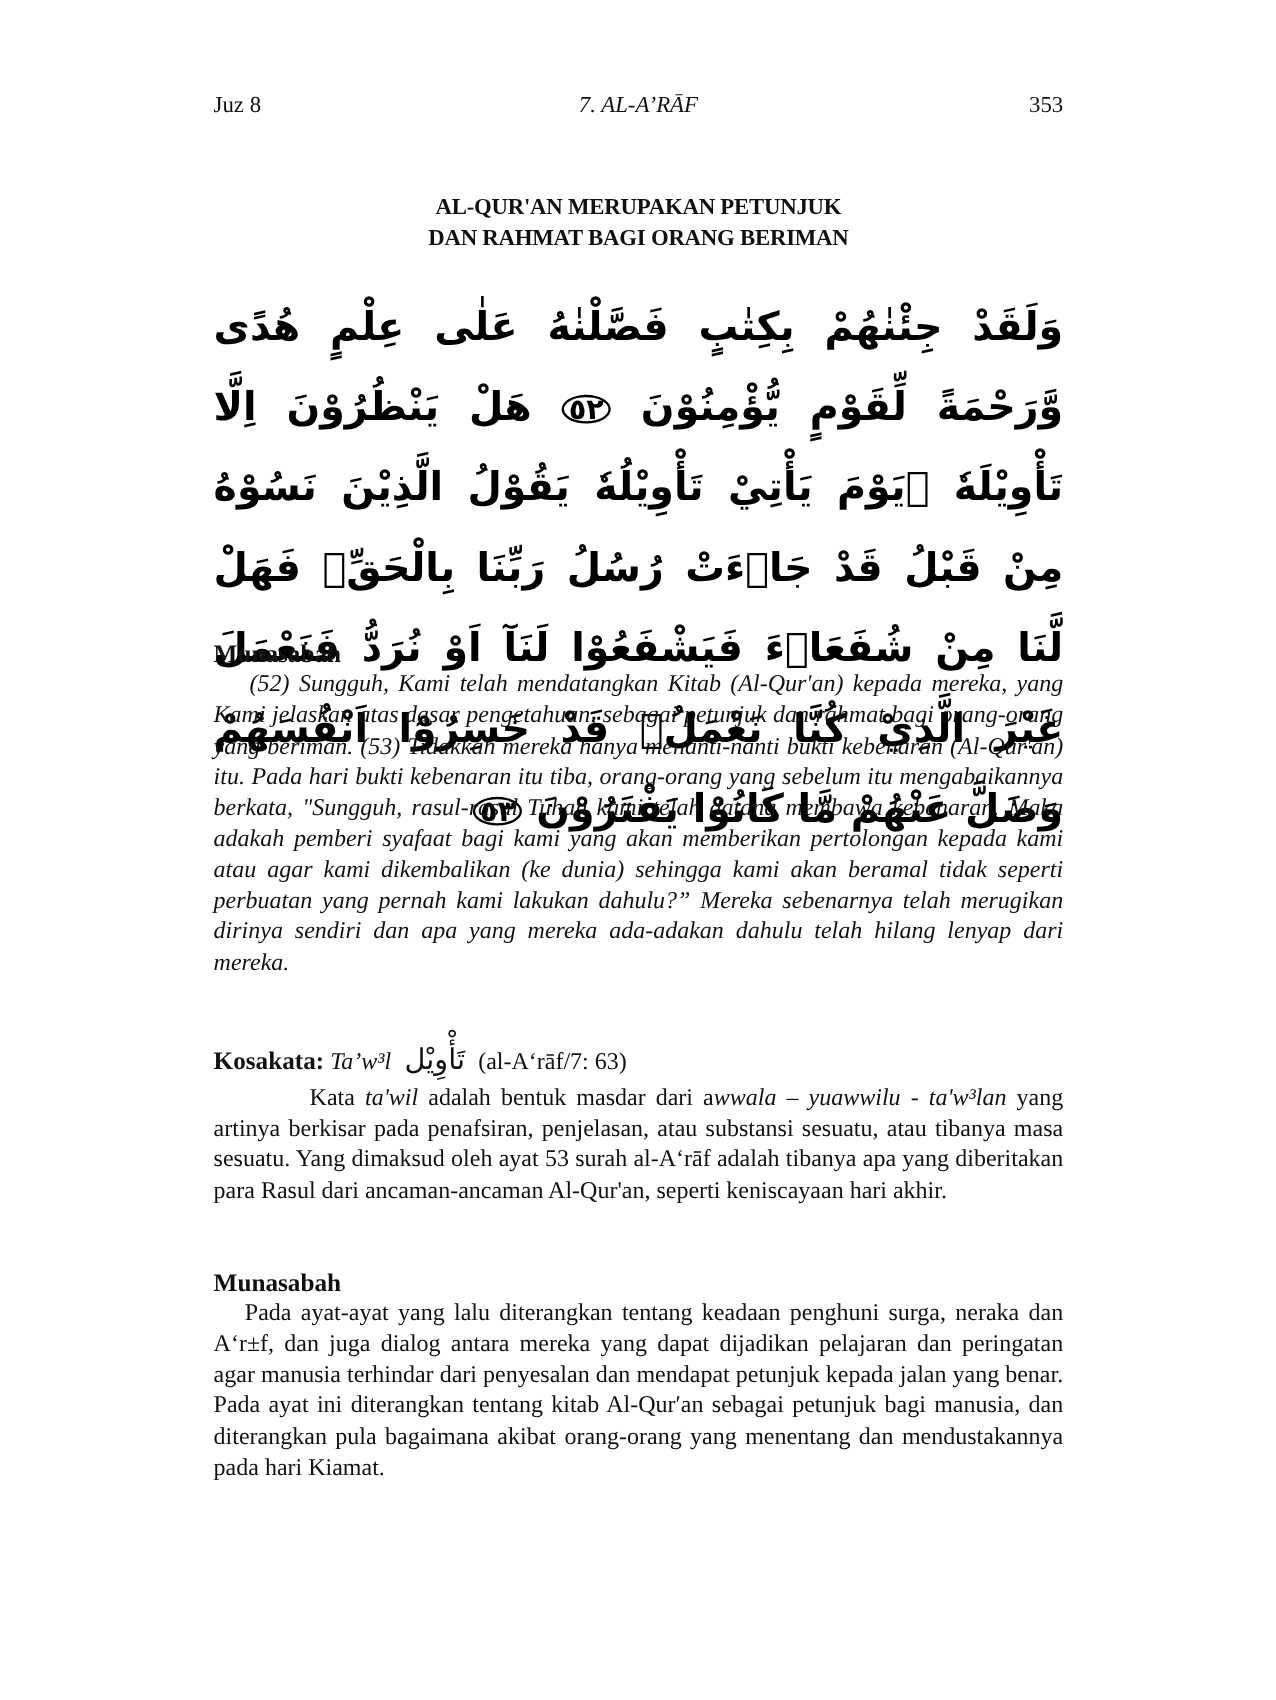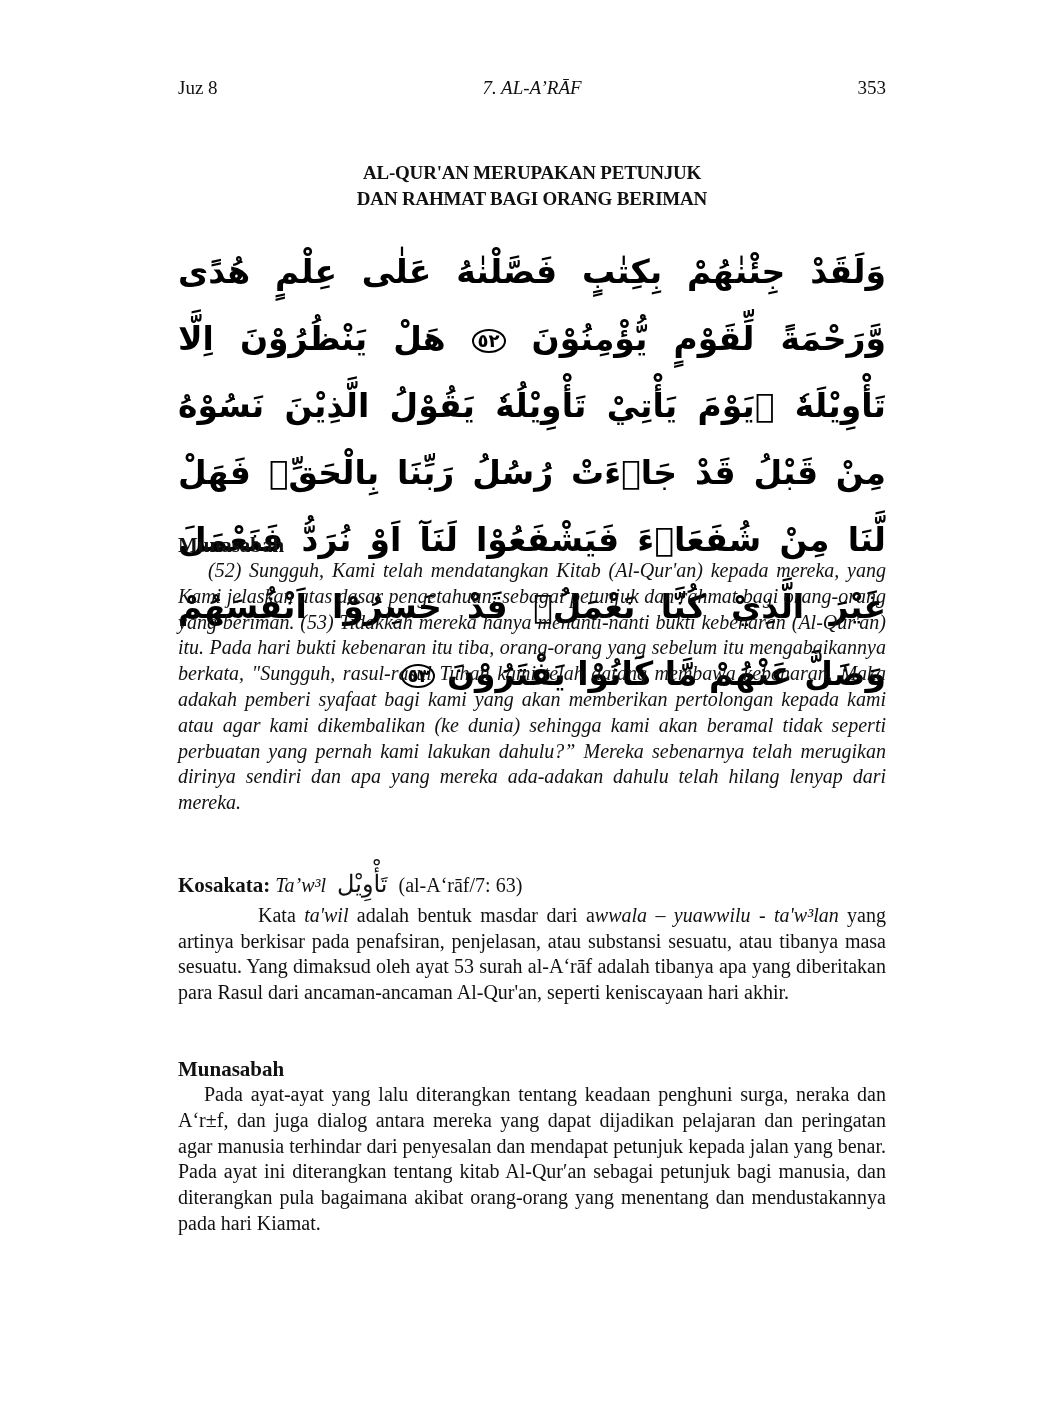--- a/index.html
+++ b/index.html
@@ -9,21 +9,21 @@
   .running-head { position: absolute; top: 76px; left: 0; width: 708px; height: 24px;
                   font-size: 19px; line-height: 24px; }
   .rh-left { position: absolute; left: 0; }
   .rh-center { position: absolute; left: 0; width: 708px; text-align: center; font-style: italic; }
   .rh-right { position: absolute; right: 0; text-align: center; }
   .title { position: absolute; top: 160px; left: 0; width: 708px; text-align: center;
            font-weight: bold; font-size: 19px; line-height: 26px; letter-spacing: -0.2px; }
   .arabic { position: absolute; top: 238px; left: 0; width: 708px; direction: rtl;
             font-family: "DejaVu Sans", sans-serif; font-weight: bold; font-size: 33px;
             line-height: 67px; text-align: justify; text-align-last: right; color: #000; }
-  .ayah-mark { display: inline-block; font-size: 18px; border: 2px solid #000; border-radius: 50%;
+  .ayah-mark { display: inline-block; font-size: 24px; border: 2px solid #000; border-radius: 50%;
                padding: 0 4px; line-height: 20px; vertical-align: middle; }
   .section-heading { font-weight: bold; font-size: 21px; line-height: 26px; }
   .terjemah { position: absolute; top: 532px; left: 0; width: 708px; }
   .terjemah-body { font-style: italic; font-size: 20px; line-height: 25.8px;
                    text-align: justify; text-indent: 30px; margin: 0; }
   .kosakata { position: absolute; top: 870px; left: 0; width: 708px; }
   .kos-line { font-size: 20px; line-height: 28px; }
   .kos-word { font-style: italic; }
   .kos-arabic { font-family: Liberation Sans, sans-serif; font-size: 24px; margin: 0 6px; }
   .kos-body { font-size: 20px; line-height: 25.5px; text-align: justify; text-indent: 80px; margin: 4px 0 0 0; }

